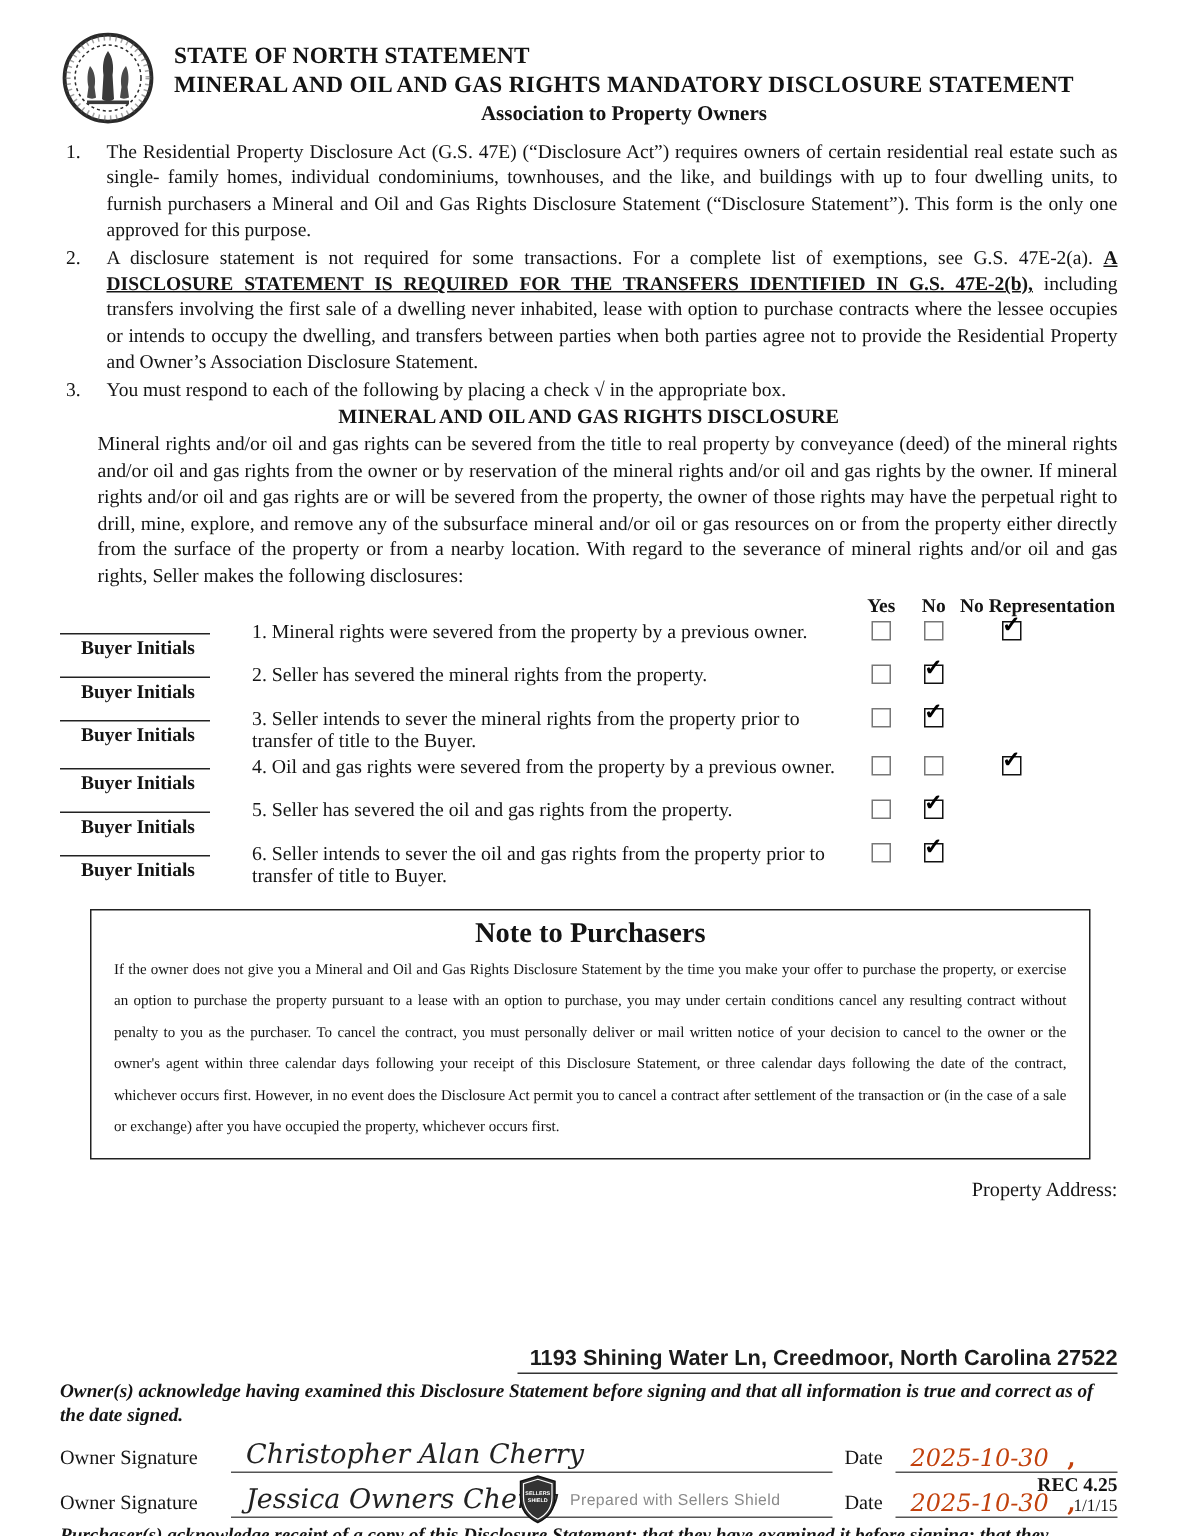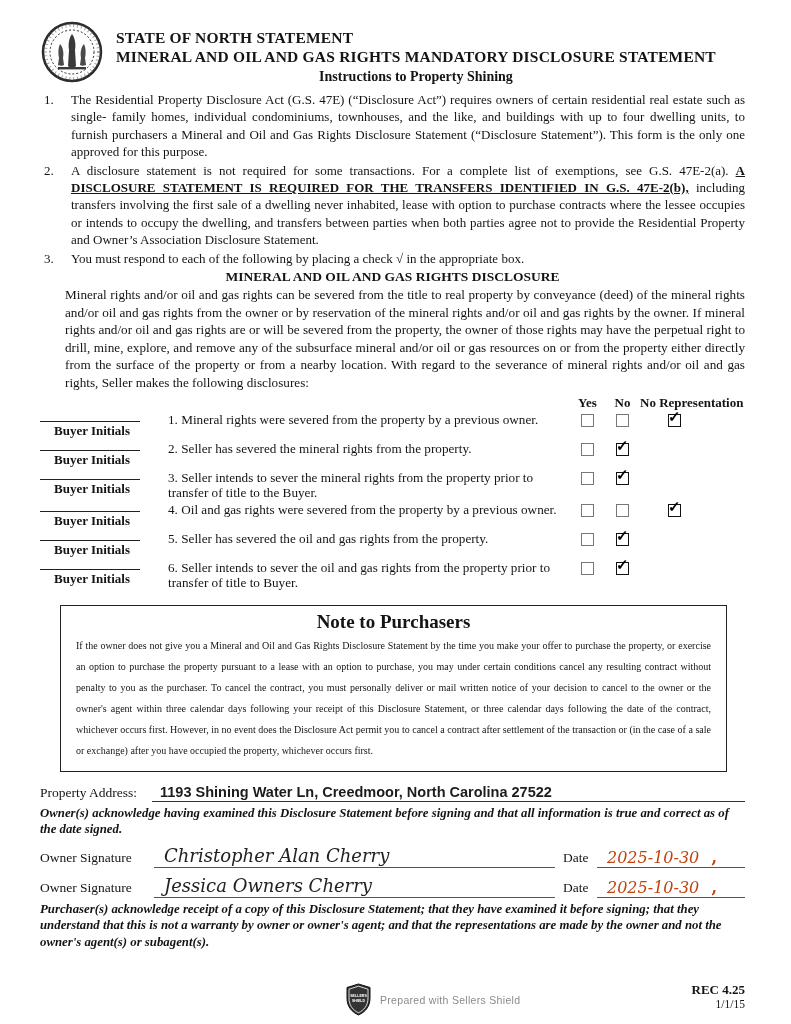--- a/index.html
+++ b/index.html
@@ -47,21 +47,21 @@
   .cb[data-state="none"]{visibility:hidden;}
   .slot-norep .cb{margin-left:28px;}
   
   .note-box{
     border:1.6px solid #222;margin:14px 18px 0 20px;
     padding:4px 15px 10px 15px;
   }
   .note-title{text-align:center;font-weight:bold;font-size:19px;margin:1px 0 2px 0;}
   .note-body{font-size:10px;line-height:21px;text-align:justify;}
   
-  .field-row{display:flex;align-items:flex-end;margin-top:2px;}
+  .field-row{display:flex;align-items:flex-end;margin-top:2px;flex-direction:column;}
   .field-label{font-size:13.5px;flex:0 0 112px;padding-bottom:1px;}
   .field-line{flex:1;border-bottom:1.5px solid #333;padding:0 0 1px 8px;
     font-family:"Liberation Sans", sans-serif;font-weight:bold;font-size:14.5px;color:#1c1c1c;}
   .prop-block{margin-top:12px;}
   
   .ack{font-style:italic;font-weight:bold;font-size:12.8px;line-height:16.5px;margin-top:3px;}
   .sig-row{display:flex;align-items:flex-end;margin-top:4px;height:26px;}
   .sig-label{flex:0 0 114px;font-size:13.5px;padding-bottom:2px;}
   .sig-line{flex:1;border-bottom:1.4px solid #555;padding-left:10px;
     font-family:"DejaVu Serif", serif;font-style:italic;font-size:18px;line-height:22px;color:#222;}
@@ -90,21 +90,21 @@
         <circle cx="32" cy="32" r="27" fill="none" stroke="#555" stroke-width="4" stroke-dasharray="1,3" opacity="0.55"></circle>
         <path d="M32 14 C29 18 28 24 29 30 L28 46 C30 48 34 48 36 46 L35 30 C36 24 35 18 32 14 Z" fill="#3a3a3a"></path>
         <path d="M20 24 C18 28 18 34 19 38 L18 45 C20 46 23 46 24 45 L23 38 C24 33 23 27 20 24 Z" fill="#4a4a4a"></path>
         <path d="M44 24 C46 28 46 34 45 38 L46 45 C44 46 41 46 40 45 L41 38 C40 33 41 27 44 24 Z" fill="#4a4a4a"></path>
         <rect x="18" y="47" width="28" height="2.4" fill="#3a3a3a"></rect>
       </svg>
     </div>
     <div class="hdr-titles">
       <div class="t1">STATE OF NORTH STATEMENT</div>
       <div class="t2">MINERAL AND OIL AND GAS RIGHTS MANDATORY DISCLOSURE STATEMENT</div>
-      <div class="subhead">Instructions to Property Shining</div>
+      <div class="subhead">Association to Property Owners</div>
     </div>
   </div>
 
   <div class="instr">
     <div class="instr-item">
       <div class="instr-num">1.</div>
       <div class="instr-body"><span>The Residential Property Disclosure Act (G.S. 47E) (“Disclosure Act”) requires owners of certain residential real estate such as single- family homes, individual condominiums, townhouses, and the like, and buildings with up to four dwelling units, to furnish purchasers a Mineral and Oil and Gas Rights Disclosure Statement (“Disclosure Statement”). This form is the only one approved for this purpose.</span></div>
     </div>
     <div class="instr-item">
       <div class="instr-num">2.</div>

